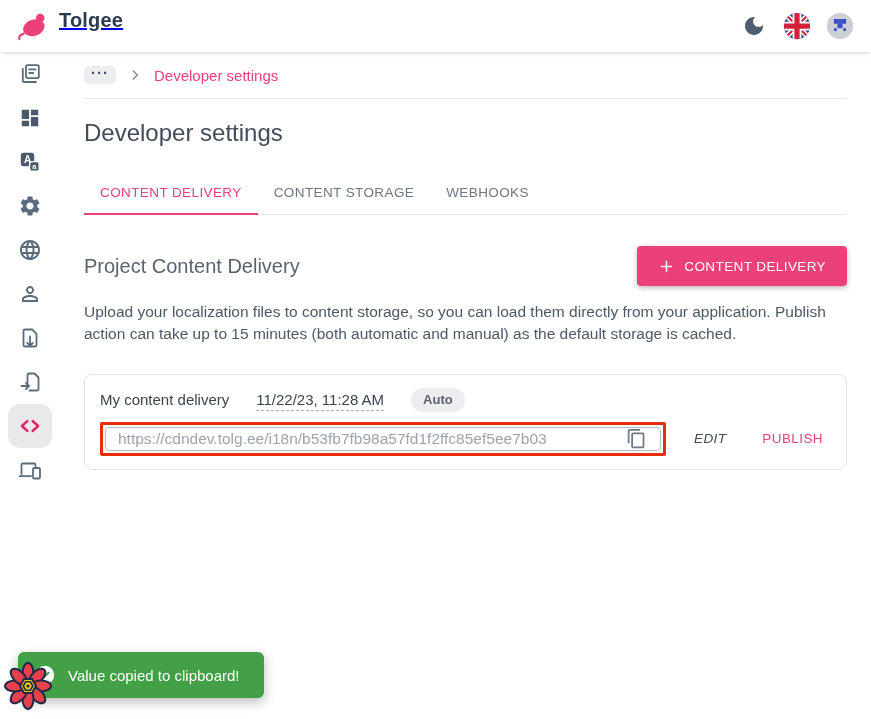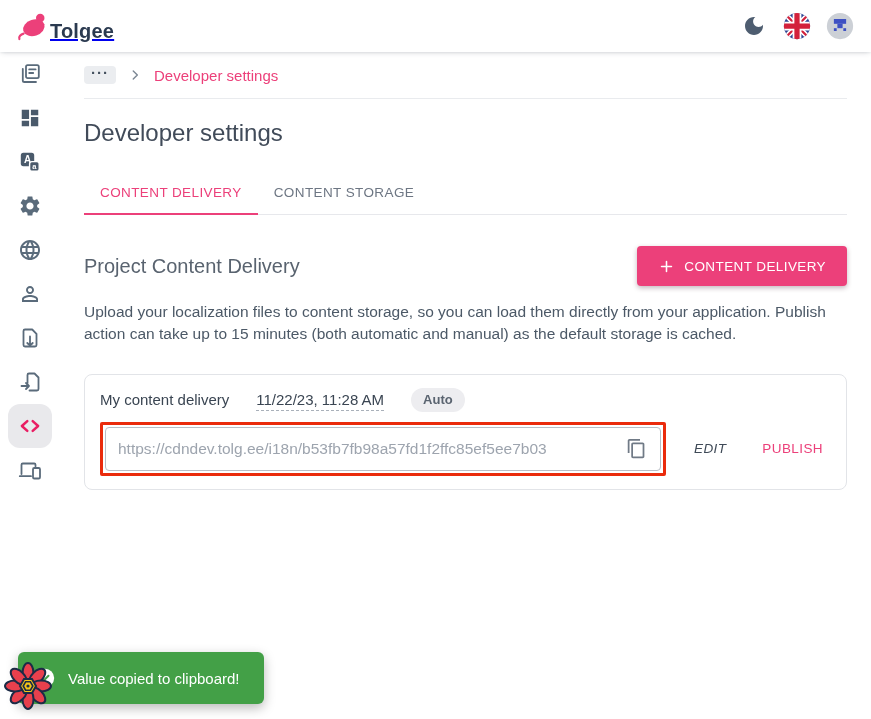--- a/index.html
+++ b/index.html
@@ -9,21 +9,21 @@
     font-family:"Liberation Sans", sans-serif; color:#3f4a58;
   }
   button { background:none; border:none; cursor:pointer; font-family:inherit; }
 
   
   .topbar {
     position:absolute; top:0; left:0; right:0; height:52px; background:#fff;
     display:flex; align-items:center; padding:0 16px; z-index:10;
     box-shadow:0 3px 5px -2px rgba(50,60,80,.16), 0 1px 2px rgba(50,60,80,.08);
   }
-  .brand { display:flex; align-items:flex-end; }
+  .brand { display:flex; align-items:flex-start; gap:9px; }
   .brand-name { font-size:20px; font-weight:800; color:#2b3a50; letter-spacing:.2px; }
   .topbar-right { margin-left:auto; display:flex; align-items:center; gap:13px; }
   .iconbtn { width:30px; height:30px; display:flex; align-items:center; justify-content:center; border-radius:50%; }
 
   
   .sidebar { position:absolute; top:52px; left:0; width:60px; bottom:0; display:flex; flex-direction:column; align-items:center; }
   .side-item { width:44px; height:44px; border-radius:12px; display:flex; align-items:center; justify-content:center; }
   .side-item.active { background:#e9e9ec; }
 
   
@@ -49,30 +49,30 @@
   .section-desc { margin-top:15px; font-size:15.5px; line-height:1.45; color:#4c5967; max-width:763px; }
 
   
   .card { margin-top:28px; border:1px solid #e2e4e8; border-radius:8px; padding:11px 15px 13px; }
   .card-row1 { display:flex; align-items:center; gap:27px; height:28px; }
   .item-name { font-size:15px; color:#3a4552; }
   .item-date { font-size:15px; color:#3a4552; text-decoration:underline dashed #a9b0ba; text-underline-offset:5px; text-decoration-thickness:1px; }
   .chip { background:#ededf0; border-radius:14px; padding:4px 12px 5px; font-size:13px; color:#5a6470;font-weight:bold; }
   .card-row2 { margin-top:8px; display:flex; align-items:center; }
   .url-highlight { width:566px; border:3px solid #EA2B0C; border-radius:2px; padding:2px; }
-  .url-box { border:1px solid #b9bec6; border-radius:4px; height:44px; display:flex; align-items:center; padding:0 8px 0 12px; background:#fff; }
+  .url-box { border:1px solid #b9bec6; border-radius:4px; height:24px; display:flex; align-items:center; padding:0 8px 0 12px; background:#fff; }
   .url-input { flex:1; border:none; outline:none; font-size:15.5px; color:#9da4ae; font-family:"Liberation Sans",sans-serif; background:transparent; min-width:0; }
   .copy-btn { width:32px; height:32px; display:flex; align-items:center; justify-content:center; border-radius:50%; }
   .text-btn { font-size:13.5px; font-weight:500; letter-spacing:.4px; padding:8px 6px; border-radius:4px; }
   .edit-btn { color:#3f4a57; margin-left:22px;font-style:italic; }
   .publish-btn { color:#EC407A; margin-left:24px; }
 
   
   .toast {
-    position:absolute; left:18px; top:652px; height:52px; z-index:20;
+    position:absolute; left:18px; top:652px; height:46px; z-index:20;
     background:#43A047; color:#fff; border-radius:6px;
     display:flex; align-items:center; gap:12px; padding:0 24px 0 16px;
     font-size:15px; box-shadow:0 4px 12px rgba(0,0,0,.28);
   }
   .cursor-flower { position:absolute; left:2px; top:660px; z-index:30; }
 </style>
 </head>
 <body>
 
 <header class="topbar">
@@ -193,20 +193,21 @@
       </svg>
     <a class="crumb-link" href="#">Developer settings</a>
   </div>
   <div class="divider"></div>
 
   <h1 class="page-title">Developer settings</h1>
 
   <div class="tabs">
     <button class="tab active">CONTENT DELIVERY</button>
     <button class="tab">CONTENT STORAGE</button>
+    <button class="tab">WEBHOOKS</button>
   </div>
 
   <div class="section-head">
     <h2 class="section-title">Project Content Delivery</h2>
     <button class="add-btn">
       <svg width="17" height="17" viewBox="0 0 24 24" fill="none" stroke="#fff" stroke-width="2.2" stroke-linecap="round">
           <path d="M12 5v14M5 12h14"></path>
         </svg>
       <span>CONTENT DELIVERY</span>
     </button>

